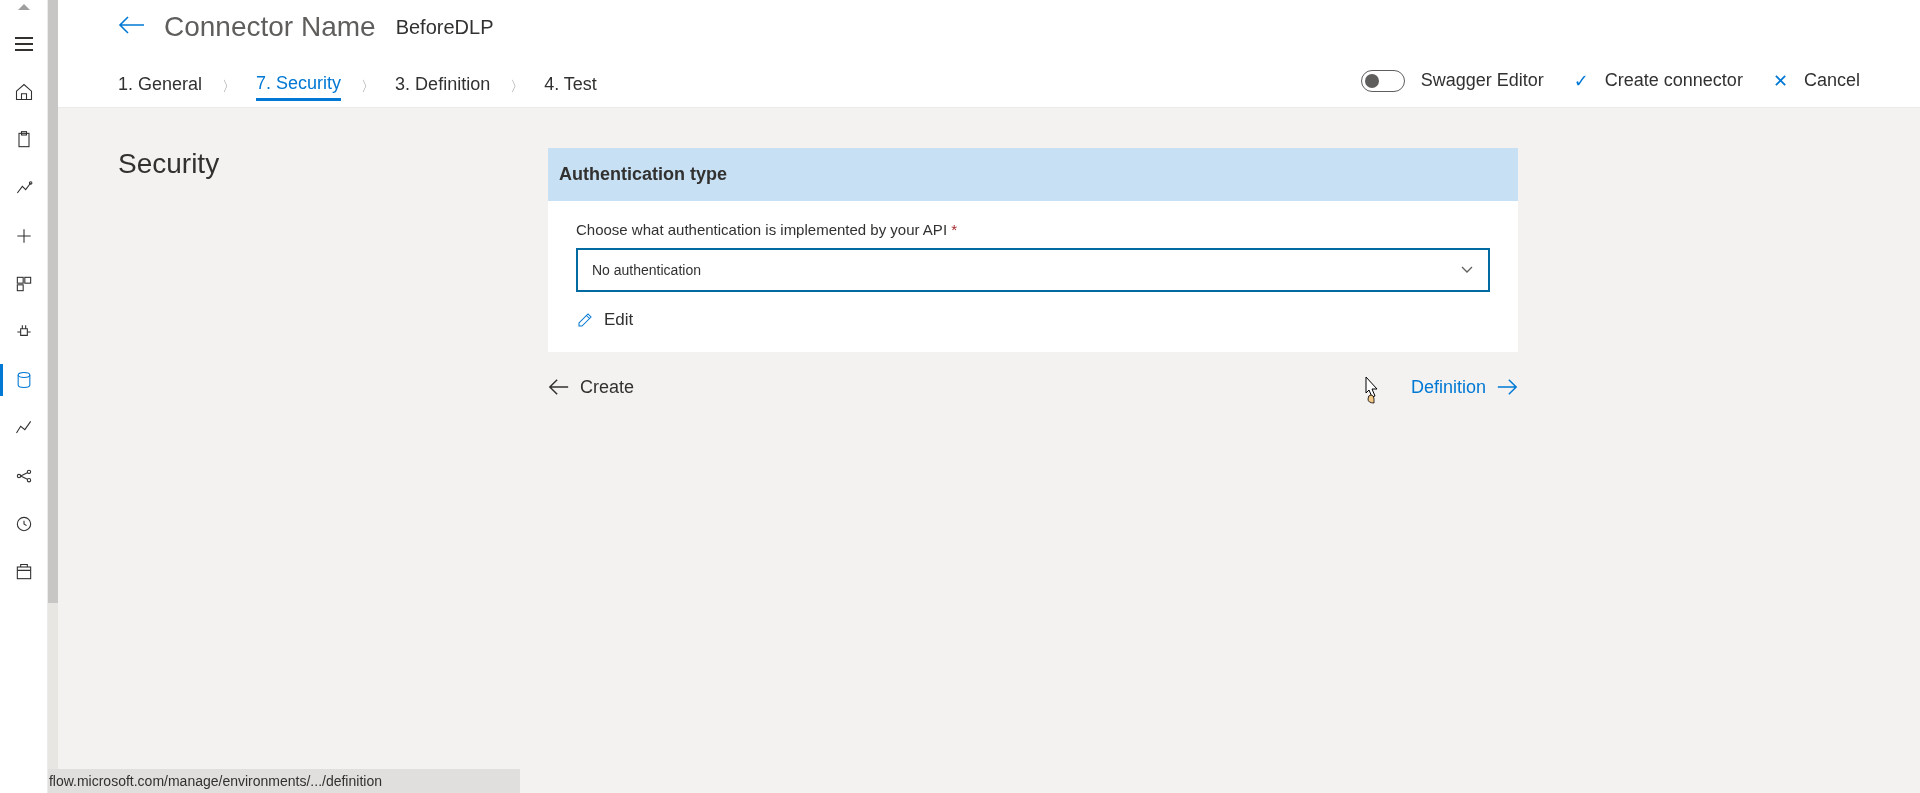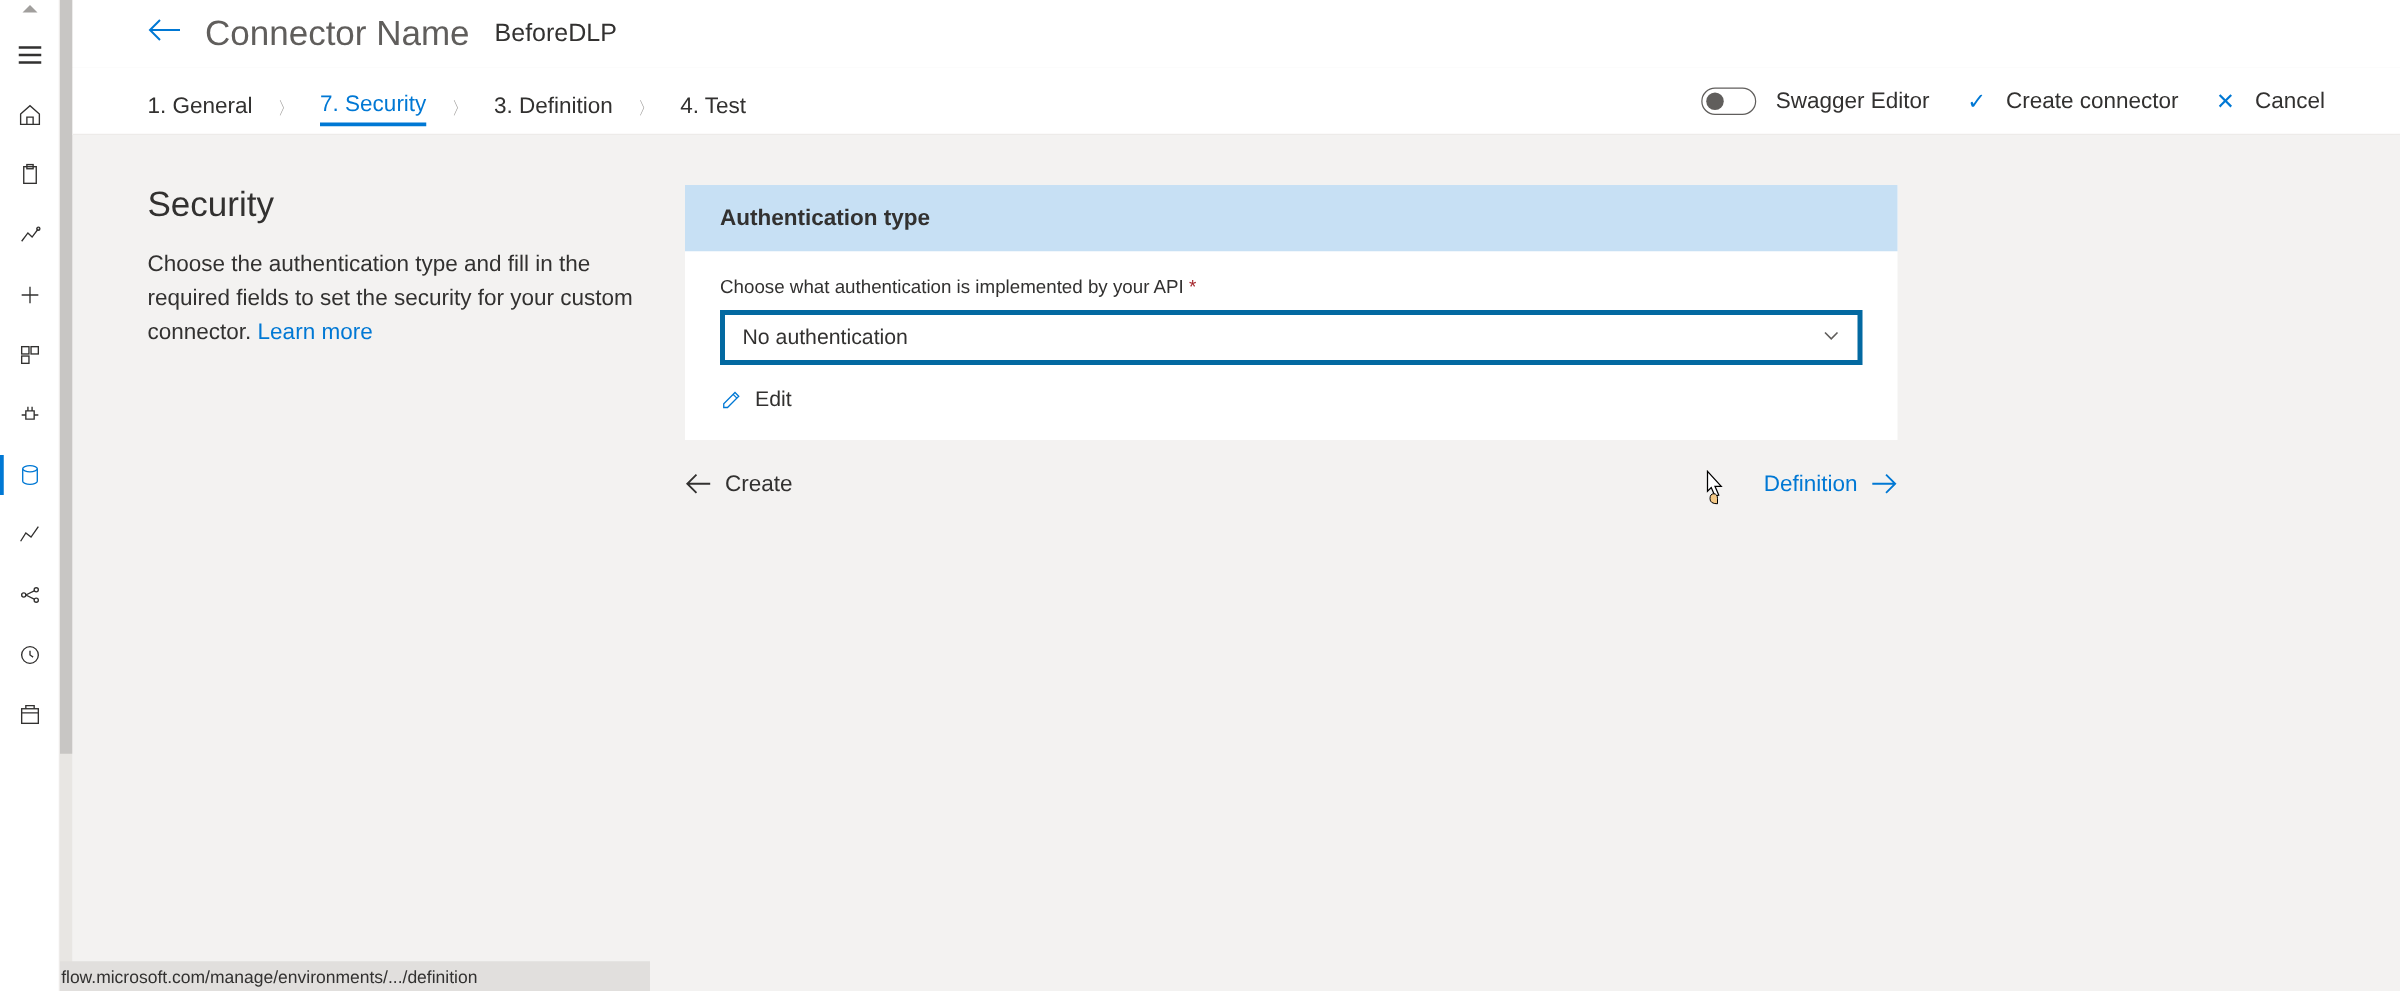--- a/index.html
+++ b/index.html
@@ -40,25 +40,25 @@
   
   .body-scroll { flex:1; background:#f3f2f1; overflow:auto; padding:40px 60px; }
   .main-grid { display:flex; gap:40px; max-width:1400px; }
   .left-pane { width:390px; }
   .left-pane h1 { font-size:28px; font-weight:300; color:#323130; margin-bottom:18px; }
   .left-pane p { font-size:18px; line-height:1.5; color:#323130; font-weight:300; }
   .left-pane a { color:#0078d4; text-decoration:none; }
   
   .right-pane { flex:1; }
   .card { background:#fff; }
-  .card-header { background:#c7e0f4; padding:16px 28px; font-size:18px; font-weight:600; color:#323130; }
+  .card-header { background:#c7e0f4; padding:16px 11px; font-size:18px; font-weight:600; color:#323130; }
   .card-body { padding:20px 28px 22px; }
   .field-label { font-size:15px; color:#323130; margin-bottom:10px; }
   .req { color:#a4262c; }
-  .select-box { border:4px solid #0369a1; height:44px; display:flex; align-items:center; justify-content:space-between; padding:0 14px; font-size:17px; cursor:pointer; }
+  .select-box { border:2px solid #0369a1; height:44px; display:flex; align-items:center; justify-content:space-between; padding:0 14px; font-size:14px; cursor:pointer; }
   .select-box .chev { color:#605e5c; }
   .edit-row { display:flex; align-items:center; gap:10px; margin-top:18px; color:#323130; font-size:17px; }
   .edit-row svg { width:18px; height:18px; stroke:#0078d4; fill:none; stroke-width:1.4; }
   
   .nav-footer { display:flex; justify-content:space-between; margin-top:24px; max-width: 825px; margin-left: 0; }
   .nav-btn { display:flex; align-items:center; gap:10px; font-size:18px; color:#323130; cursor:pointer; }
   .nav-btn.next { color:#0078d4; }
   .nav-btn svg { width:22px; height:22px; stroke:currentColor; fill:none; stroke-width:1.6; }
   
   .cursor-icon { position:absolute; left:1358px; top:375px; z-index:10; }
@@ -184,24 +184,20 @@
         <span class="x">✕</span>
         <span>Cancel</span>
       </div>
     </div>
   </div>
 
   <div class="body-scroll">
     <div class="main-grid">
       <div class="left-pane">
         <h1>Security</h1>
-        <p>
-          <span>Choose the authentication type and fill in the required fields to set the security for your custom connector.</span>
-          <a href="#">Learn more</a>
-        </p>
       </div>
       <div class="right-pane">
         <div class="card">
           <div class="card-header">Authentication type</div>
           <div class="card-body">
             <div class="field-label">
               <span>Choose what authentication is implemented by your API</span> <span class="req">*</span>
             </div>
             <div class="select-box">
               <span>No authentication</span>

